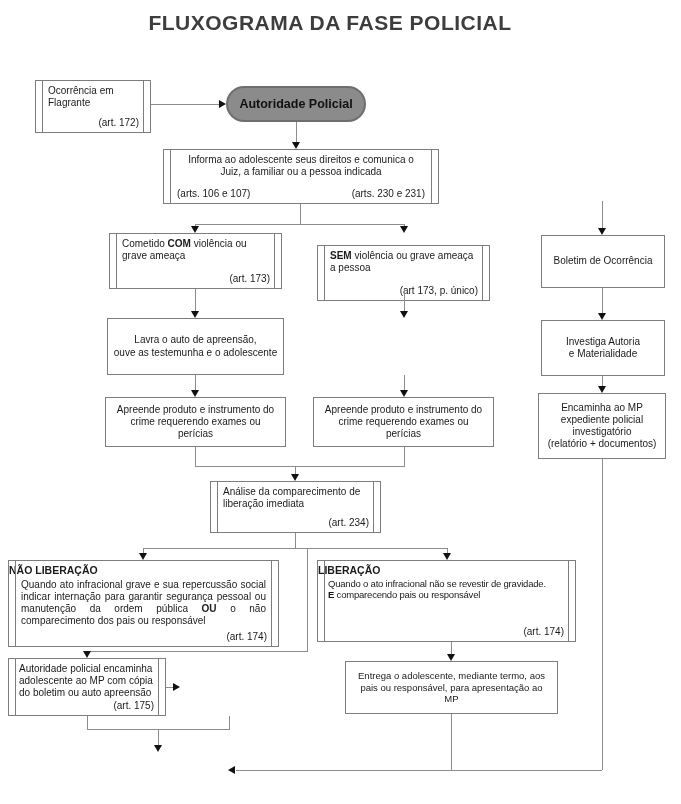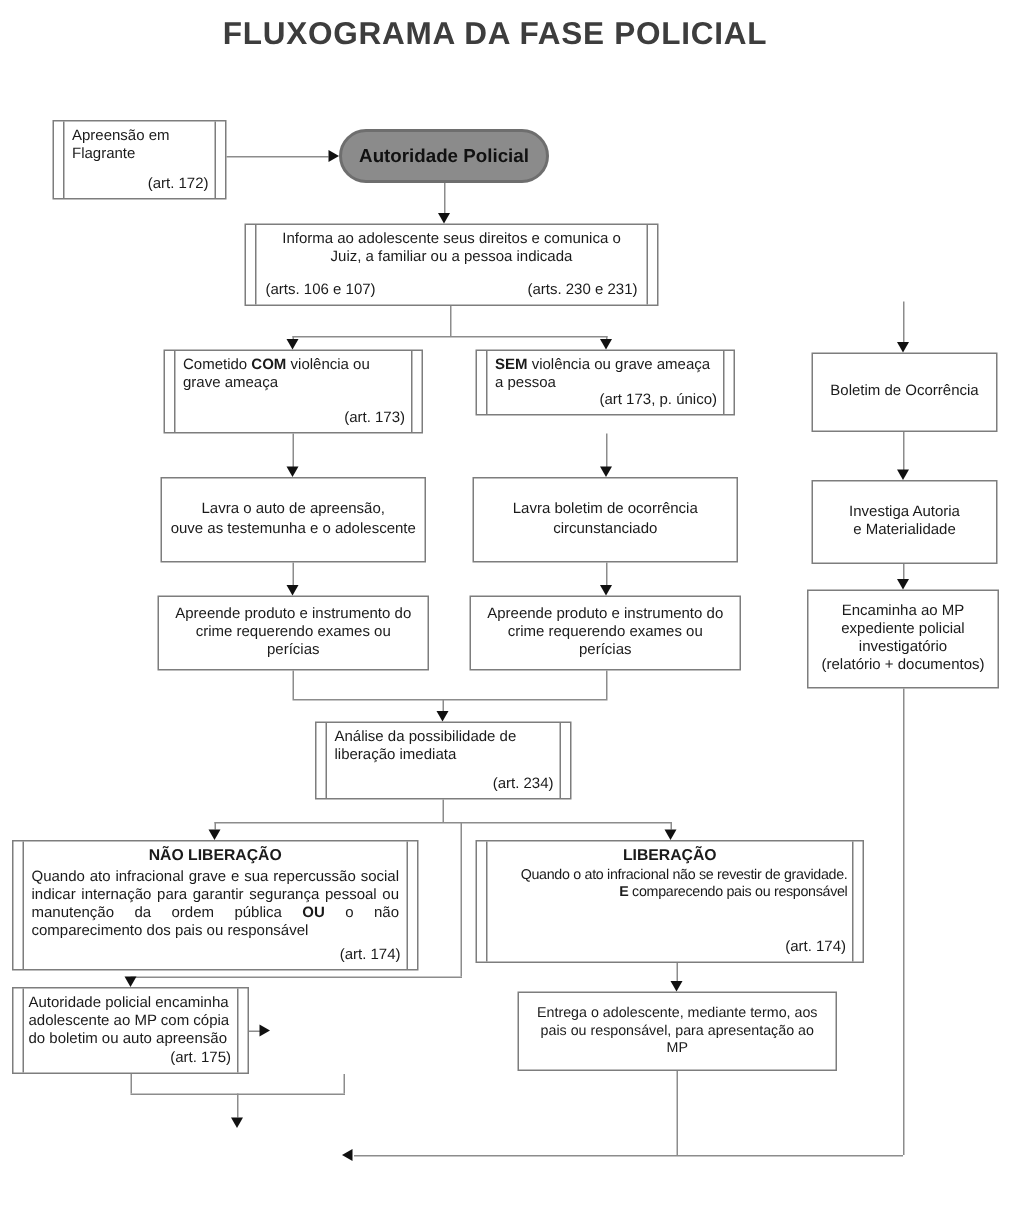--- a/index.html
+++ b/index.html
@@ -29,37 +29,37 @@
     font-size:12.5px;font-weight:bold;color:#111;
   }
   .pre{white-space:pre-line;}
   .tl{padding:4px 6px 0 12px;text-align:left;}          
   .ctr{position:absolute;inset:0;display:flex;align-items:center;justify-content:center;text-align:center;padding:2px;}
   .art{position:absolute;right:11px;bottom:3px;font-size:10px;}
   .artL{position:absolute;left:13px;bottom:3px;font-size:10px;}
   .c2{text-align:center;padding-top:4px;}
   .just{text-align:justify;padding:2px 12px 0 12px;}
   .bt b{font-weight:bold;}
-  .btitle{text-align:center;font-weight:bold;padding-top:3px;font-size:10.5px;}
+  .btitle{font-weight:bold;padding-top:3px;font-size:10.5px;}
   .ln{position:absolute;background:var(--line-col);}
   .a-d{position:absolute;width:0;height:0;border-left:4px solid transparent;border-right:4px solid transparent;border-top:7px solid var(--arrow-col);}
   .a-r{position:absolute;width:0;height:0;border-top:4px solid transparent;border-bottom:4px solid transparent;border-left:7px solid var(--arrow-col);}
   .a-l{position:absolute;width:0;height:0;border-top:4px solid transparent;border-bottom:4px solid transparent;border-right:7px solid var(--arrow-col);}
-  .lib-body{padding:1px 10px 0 10px;font-size:9.5px;letter-spacing:-0.2px;text-align:right;}
+  .lib-body{padding:1px 10px 0 10px;font-size:9.5px;letter-spacing:-0.2px;}
   .f95{font-size:9.5px;}
 </style>
 </head>
 <body>
 
 <div id="canvas" style="--pill-fill: #8b8b8b; --pill-border: #6e6e6e; --box-border: #7d7d7d; --line-col: #8c8c8c; --arrow-col: #111111;">
 
   <div class="title">FLUXOGRAMA DA FASE POLICIAL</div>
 
   <div class="box sub" style="left:35px;top:80px;width:116px;height:53px;">
-    <div class="tl pre">Apreensão em
+    <div class="tl pre">Ocorrência em
 Flagrante</div>
     <div class="art">(art. 172)</div>
   </div>
 
   <div class="pill" style="left:226px;top:86px;width:140px;height:36px;">
     <span>Autoridade Policial</span>
   </div>
 
   <div class="box sub" style="left:163px;top:149px;width:276px;height:55px;">
     <div class="c2 pre">Informa ao adolescente seus direitos e comunica o
@@ -67,50 +67,46 @@
     <div class="artL">(arts. 106 e 107)</div>
     <div class="art" style="right:13px;">(arts. 230 e 231)</div>
   </div>
 
   <div class="box sub" style="left:109px;top:233px;width:173px;height:56px;">
     <div class="tl pre bt"><span>Cometido </span><b>COM</b><span> violência ou
 grave ameaça</span></div>
     <div class="art">(art. 173)</div>
   </div>
 
-  <div class="box sub" style="left:317px;top:233px;width:173px;height:44px;">
+  <div class="box sub" style="left:317px;top:245px;width:173px;height:56px;">
     <div class="tl pre bt"><span></span><b>SEM</b><span> violência ou grave ameaça
 a pessoa</span></div>
     <div class="art">(art 173, p. único)</div>
   </div>
 
   <div class="box" style="left:107px;top:318px;width:177px;height:57px;">
     <div class="ctr pre">Lavra o auto de apreensão,
 ouve as testemunha e o adolescente</div>
   </div>
 
-  <div class="box" style="left:315px;top:318px;width:177px;height:57px;">
-    <div class="ctr pre">Lavra boletim de ocorrência
-circunstanciado</div>
-  </div>
 
   <div class="box" style="left:105px;top:397px;width:181px;height:50px;">
     <div class="ctr pre">Apreende produto e instrumento do
 crime  requerendo exames ou
 perícias</div>
   </div>
 
   <div class="box" style="left:313px;top:397px;width:181px;height:50px;">
     <div class="ctr pre">Apreende produto e instrumento do
 crime  requerendo exames ou
 perícias</div>
   </div>
 
   <div class="box sub" style="left:210px;top:481px;width:171px;height:52px;">
-    <div class="tl pre">Análise da possibilidade de
+    <div class="tl pre">Análise da comparecimento de
 liberação imediata</div>
     <div class="art">(art. 234)</div>
   </div>
 
   <div class="box sub" style="left:8px;top:560px;width:271px;height:87px;">
     <div class="btitle">NÃO LIBERAÇÃO</div>
     <div class="just bt"><span>Quando ato infracional grave e sua repercussão social indicar internação para garantir segurança pessoal ou manutenção da ordem pública </span><b>OU</b><span> o não comparecimento dos pais ou responsável</span></div>
     <div class="art">(art. 174)</div>
   </div>
 

